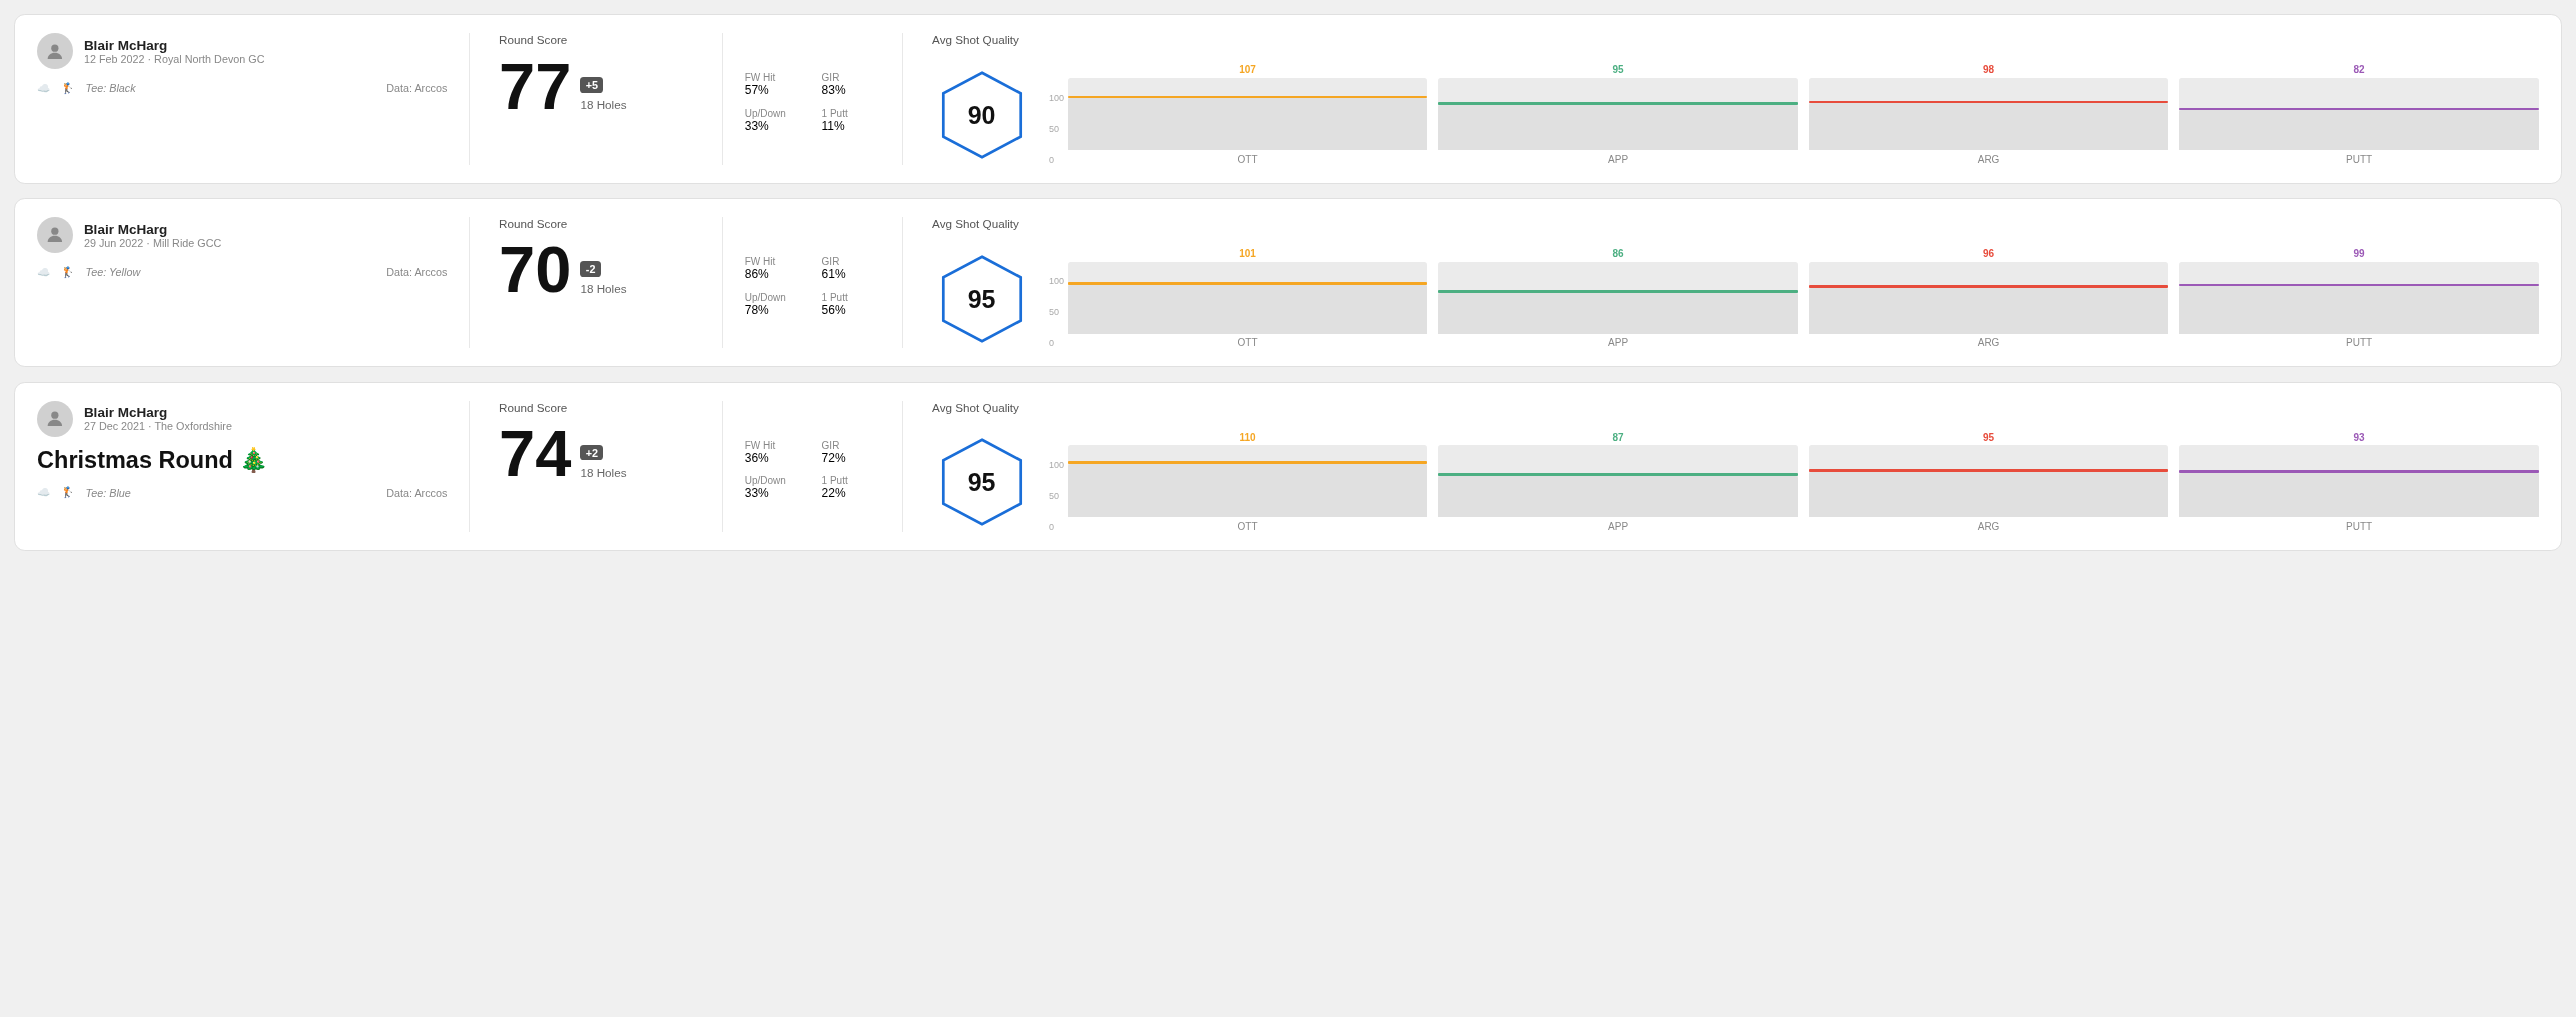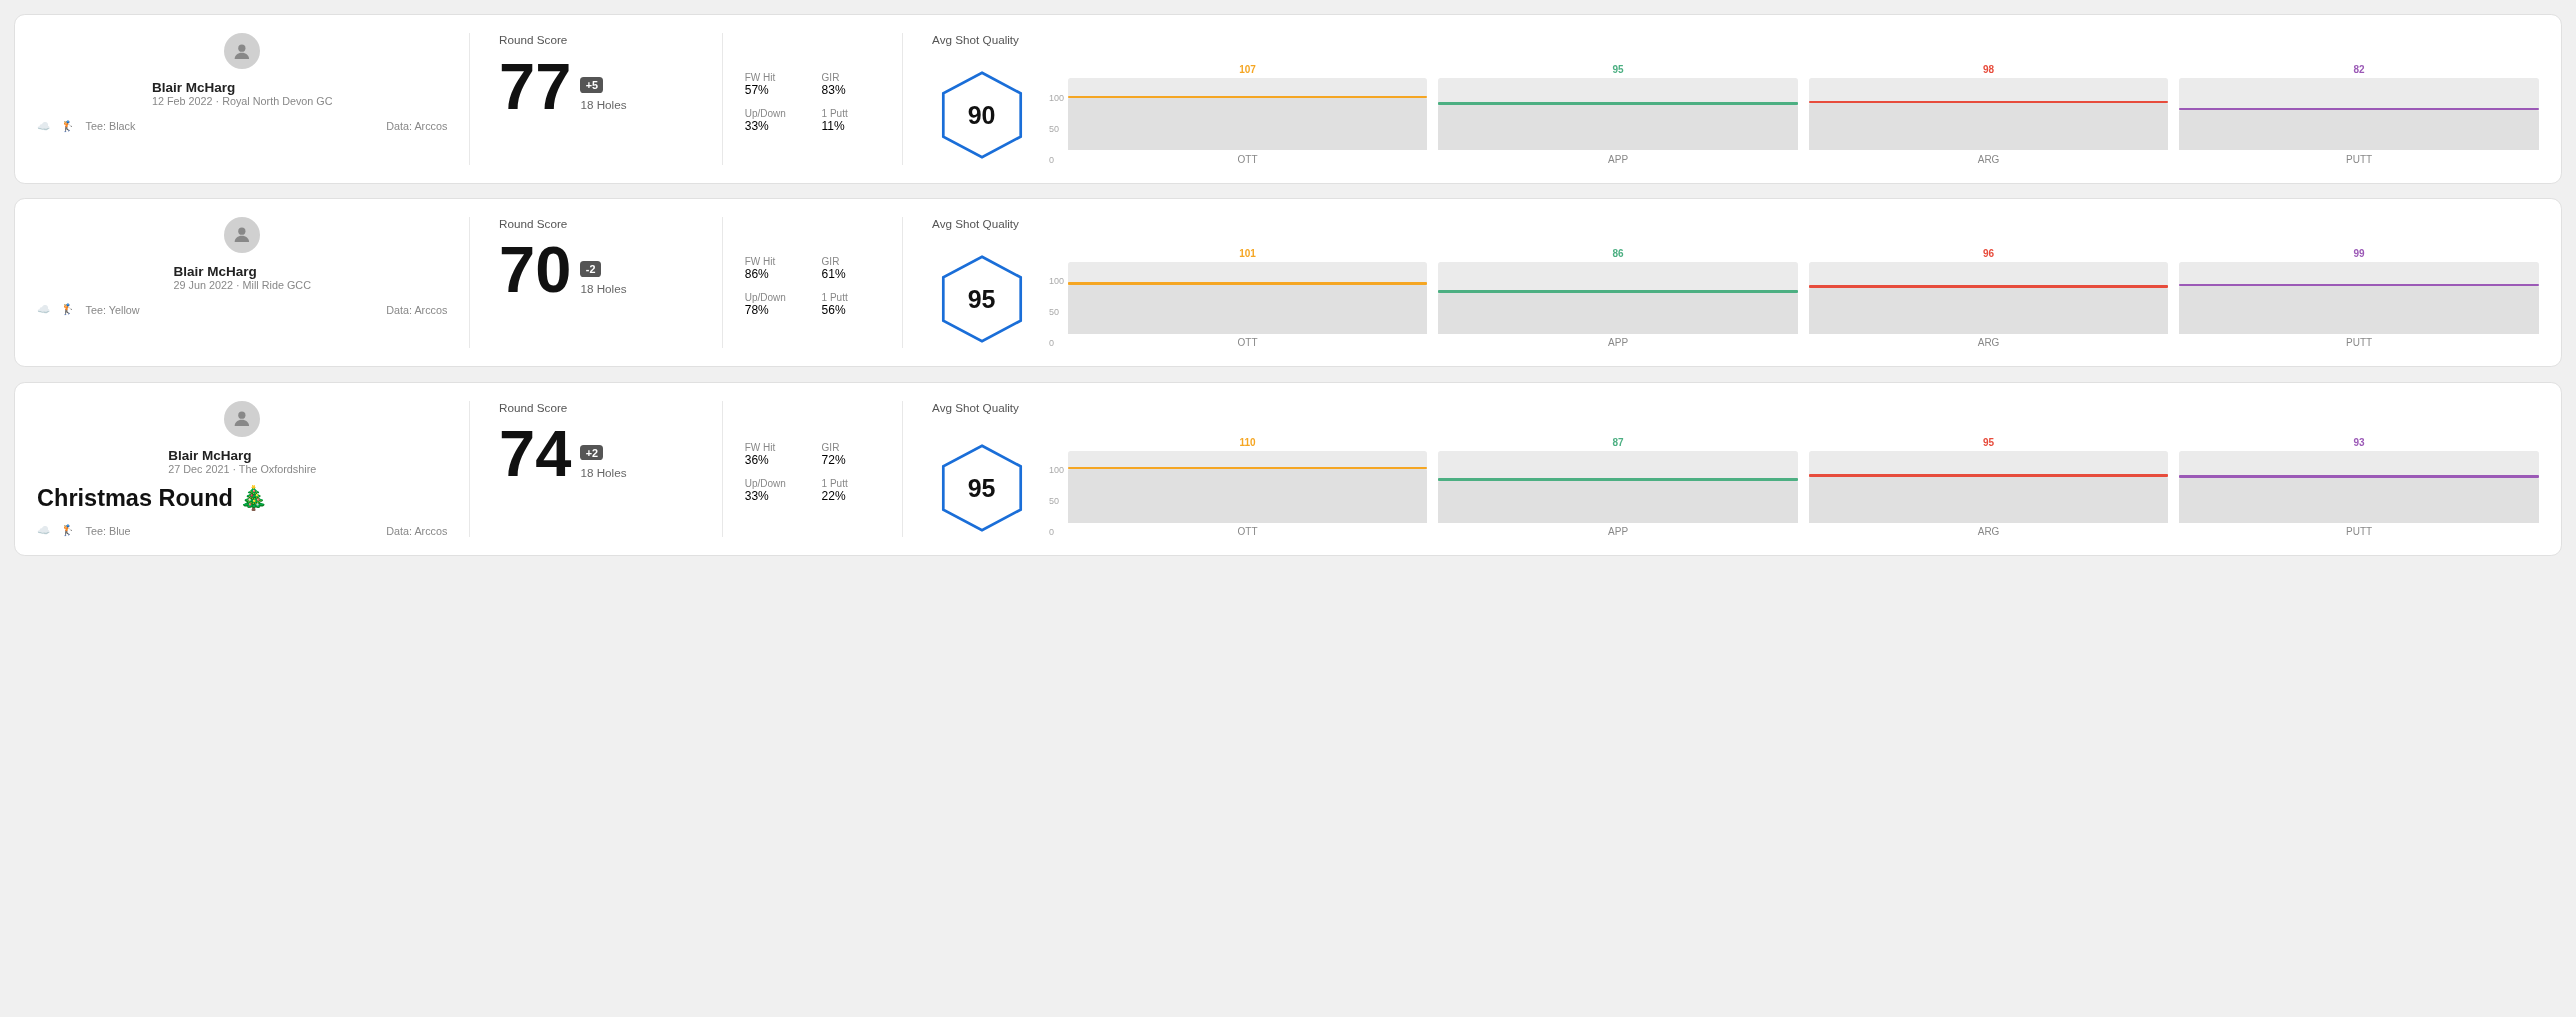--- a/index.html
+++ b/index.html
@@ -22,21 +22,20 @@
     .left-section {
       flex: 0 0 433px;
       padding-right: 21.7px;
       border-right: 0.9px solid #e8e8e8;
     }
     .user-info {
       display: flex;
       align-items: center;
       gap: 10.8px;
       margin-bottom: 9px;
-      flex-direction: column;
     }
     .avatar {
       width: 36px;
       height: 36px;
       border-radius: 50%;
       background: #d0d0d0;
       display: flex;
       align-items: center;
       justify-content: center;
       flex-shrink: 0;
@@ -71,20 +70,21 @@
     }
     .bottom-left {
       display: flex;
       align-items: center;
       gap: 10.8px;
     }
     .tee-info {
       display: flex;
       align-items: center;
       gap: 3.6px;
+      font-style: italic;
     }
     .middle-section {
       flex: 0 0 253px;
       padding: 0 29px;
       border-right: 0.9px solid #e8e8e8;
     }
     .section-label {
       font-size: 11.7px;
       color: #555;
       margin-bottom: 7.2px;

